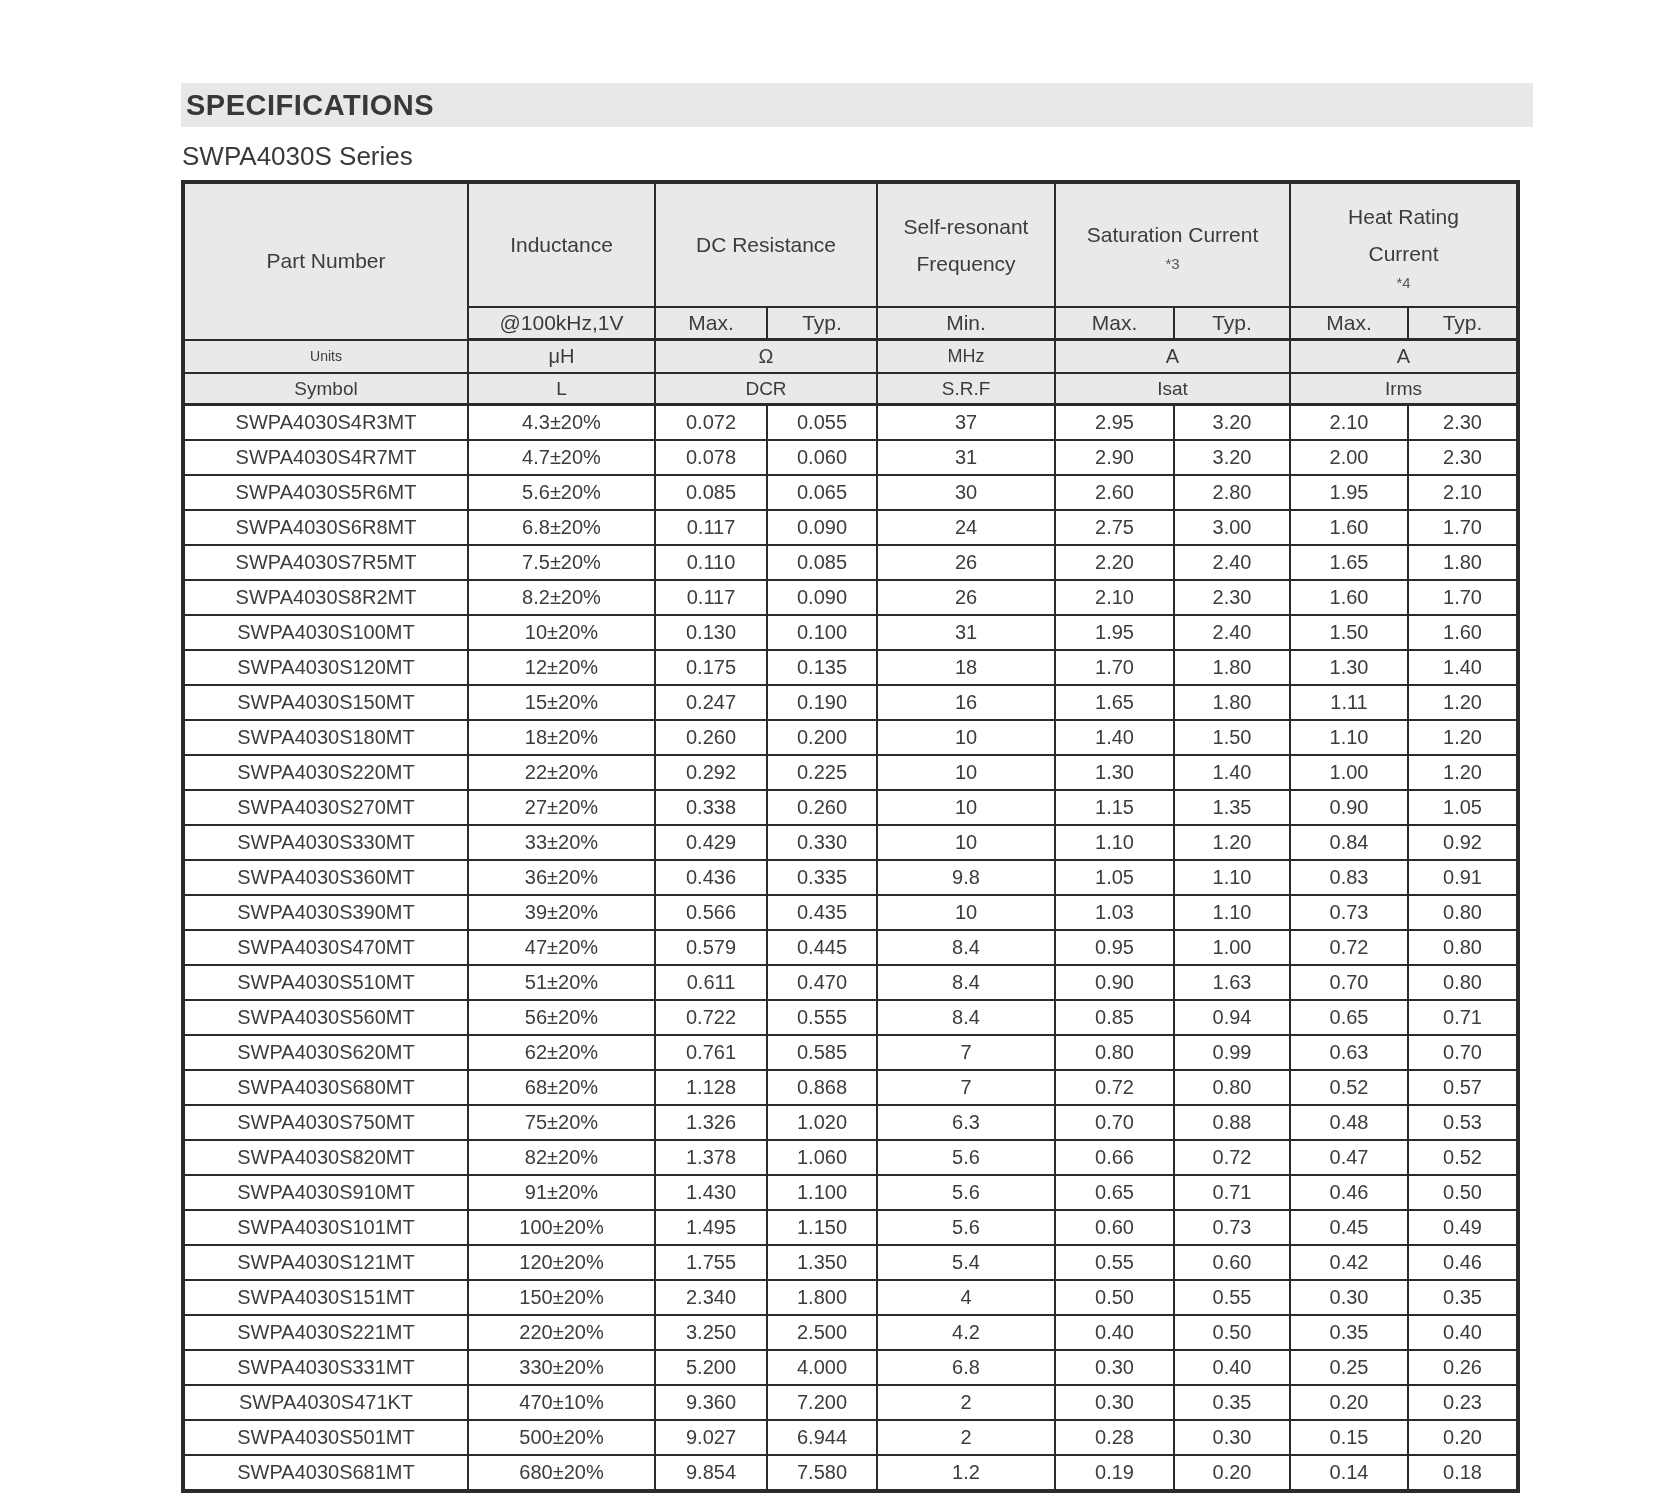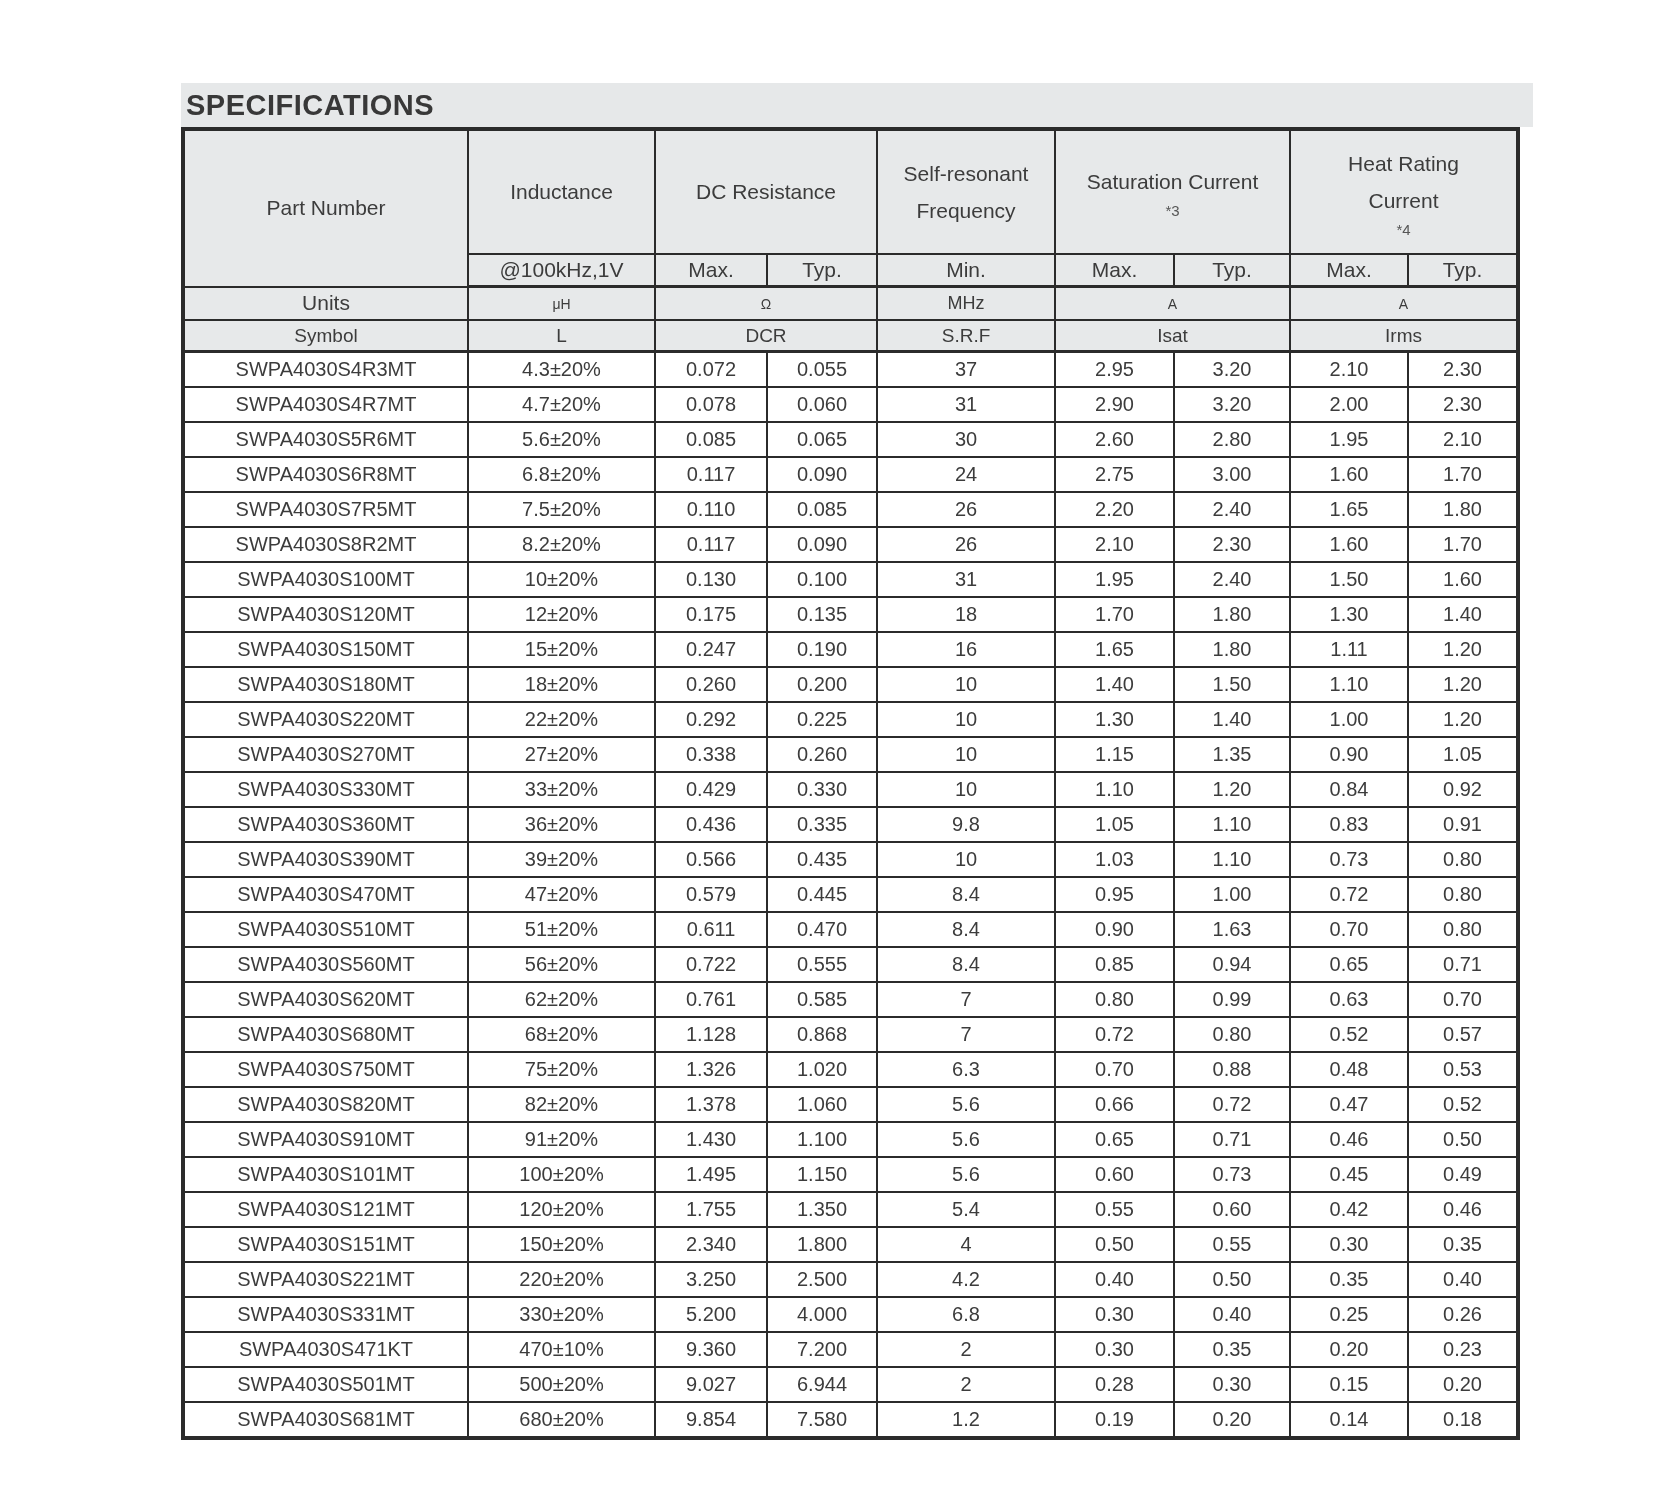--- a/index.html
+++ b/index.html
@@ -27,36 +27,37 @@
     border-collapse:collapse;table-layout:fixed;width:1337px;
     border:4px solid var(--border);
   }
   table.spec th, table.spec td{
     border:2px solid var(--border);text-align:center;vertical-align:middle;
     font-weight:normal;padding:0 2px;overflow:hidden;white-space:nowrap;
   }
   thead th{background:var(--header_bg);font-size:21px;color:var(--text);}
   tr.r-main th{height:122px;}
   tr.r-sub th{height:30px;border-bottom-width:3px;margin-top:15px;}
-  tr.r-units th{height:31px;font-size:14px;}
+  tr.r-units th{height:31px;font-size:20px;}
   tr.r-symbol th{height:29px;border-bottom-width:3px;font-size:19px;}
   tbody td{background:#ffffff;font-size:20px;height:33px;}
   .bl3{border-left-width:3px;}
   .hdr-line{display:block;line-height:37px;}
   .hdr-note{display:block;font-size:15px;line-height:20px;color:var(--note_text);margin-top:1px;}
 </style>
 </head>
 <body>
 
 <div class="content">
 
   <div class="title-bar">
     <h1 class="title">SPECIFICATIONS</h1>
   </div>
 
+  <h2 class="series">SWPA4030S Series</h2>
 
   <table class="spec">
     <colgroup>
       <col style="width:285px">
         <col style="width:187px">
         <col style="width:112px">
       <col style="width:110px">
         <col style="width:178px">
         <col style="width:119px">
       <col style="width:116px">
@@ -86,21 +87,21 @@
         <th class="bl3">@100kHz,1V</th>
         <th class="bl3">Max.</th>
         <th>Typ.</th>
         <th class="bl3">Min.</th>
         <th class="bl3">Max.</th>
         <th>Typ.</th>
         <th class="bl3">Max.</th>
         <th>Typ.</th>
       </tr>
       <tr class="r-units">
-        <th style="font-size:21px">Units</th>
+        <th style="font-size:14px">Units</th>
         <th class="bl3">μH</th>
         <th class="bl3" colspan="2">Ω</th>
         <th class="bl3" style="font-size:18px">MHz</th>
         <th class="bl3" colspan="2">A</th>
         <th class="bl3" colspan="2">A</th>
       </tr>
       <tr class="r-symbol">
         <th>Symbol</th>
         <th class="bl3">L</th>
         <th class="bl3" colspan="2">DCR</th>

